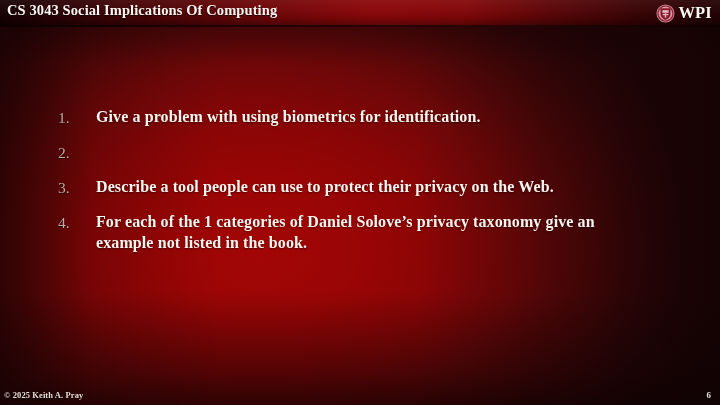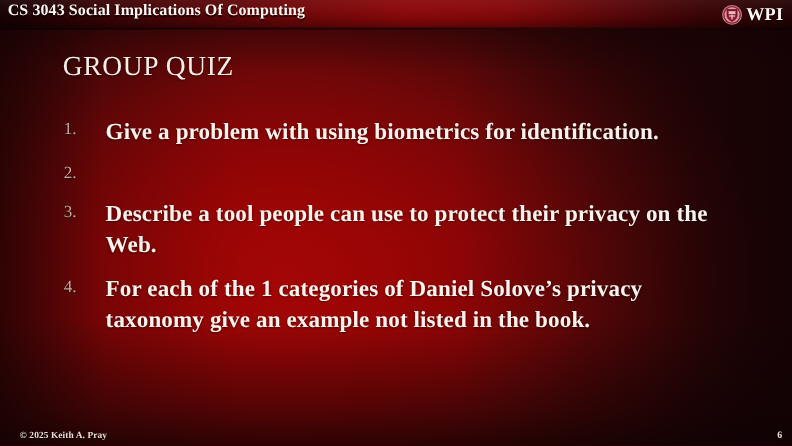--- a/index.html
+++ b/index.html
@@ -142,34 +142,34 @@
   .quiz-num {
     flex: 0 0 38px;
     font-size: 15.5px;
     color: #b9aca2;
     line-height: 1.42;
     padding-top: 1px;
     text-shadow: 0 1px 1px rgba(0,0,0,0.5);
   }
   .quiz-text {
     flex: 1 1 auto;
-    font-size: 21px;
+    font-size: 16px;
     font-weight: bold;
     color: #fbf4ee;
     line-height: 1.33;
     letter-spacing: 0.1px;
     text-shadow: 0 1px 2px rgba(0,0,0,0.5);
   }
   .quiz-item.narrow .quiz-text { max-width: 545px; }
   .quiz-item.wide .quiz-text   { max-width: 580px; }
 
   
   .footer-copy {
     position: absolute;
-    left: 18px;
+    left: 4px;
     bottom: 5px;
     font-size: 8.5px;
     font-weight: bold;
     color: #e8ddd6;
     letter-spacing: 0.1px;
     text-shadow: 0 1px 1px rgba(0,0,0,0.6);
   }
   .footer-page {
     position: absolute;
     right: 9px;
@@ -204,21 +204,20 @@
       <path d="M9.5 9 L30.5 9 L30.5 21 Q30.5 29.5 20 33.5 Q9.5 29.5 9.5 21 Z" fill="#8e1f31"></path>
       <path d="M11.5 11 L28.5 11 L28.5 20.8 Q28.5 27.8 20 31.2 Q11.5 27.8 11.5 20.8 Z" fill="#a8soom"></path>
       <path d="M11.5 11 L28.5 11 L28.5 20.8 Q28.5 27.8 20 31.2 Q11.5 27.8 11.5 20.8 Z" fill="#9b2235"></path>
       <rect x="13.5" y="13" width="13" height="5.5" fill="#e3b9c2"></rect>
       <rect x="18.6" y="19.5" width="2.8" height="9" fill="#e3b9c2"></rect>
       <rect x="14.2" y="21" width="11.6" height="2.4" fill="#e3b9c2"></rect>
     </svg>
     <div class="wpi-word">WPI</div>
   </div>
 
-  <div class="slide-title">GROUP QUIZ</div>
 
   <div class="quiz-list">
 
     <div class="quiz-item narrow">
       <div class="quiz-num">1.</div>
       <div class="quiz-text">Give a problem with using biometrics for identification.</div>
     </div>
 
     <div class="quiz-item narrow">
       <div class="quiz-num">2.</div>

